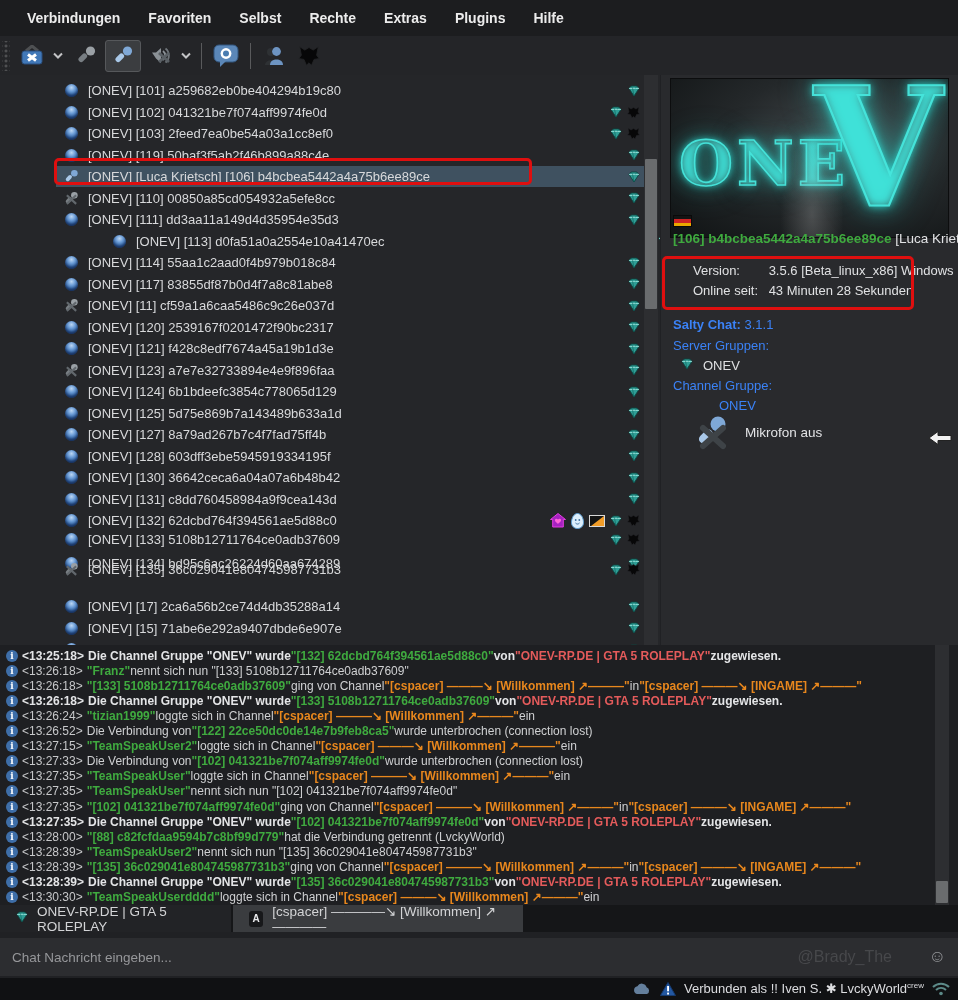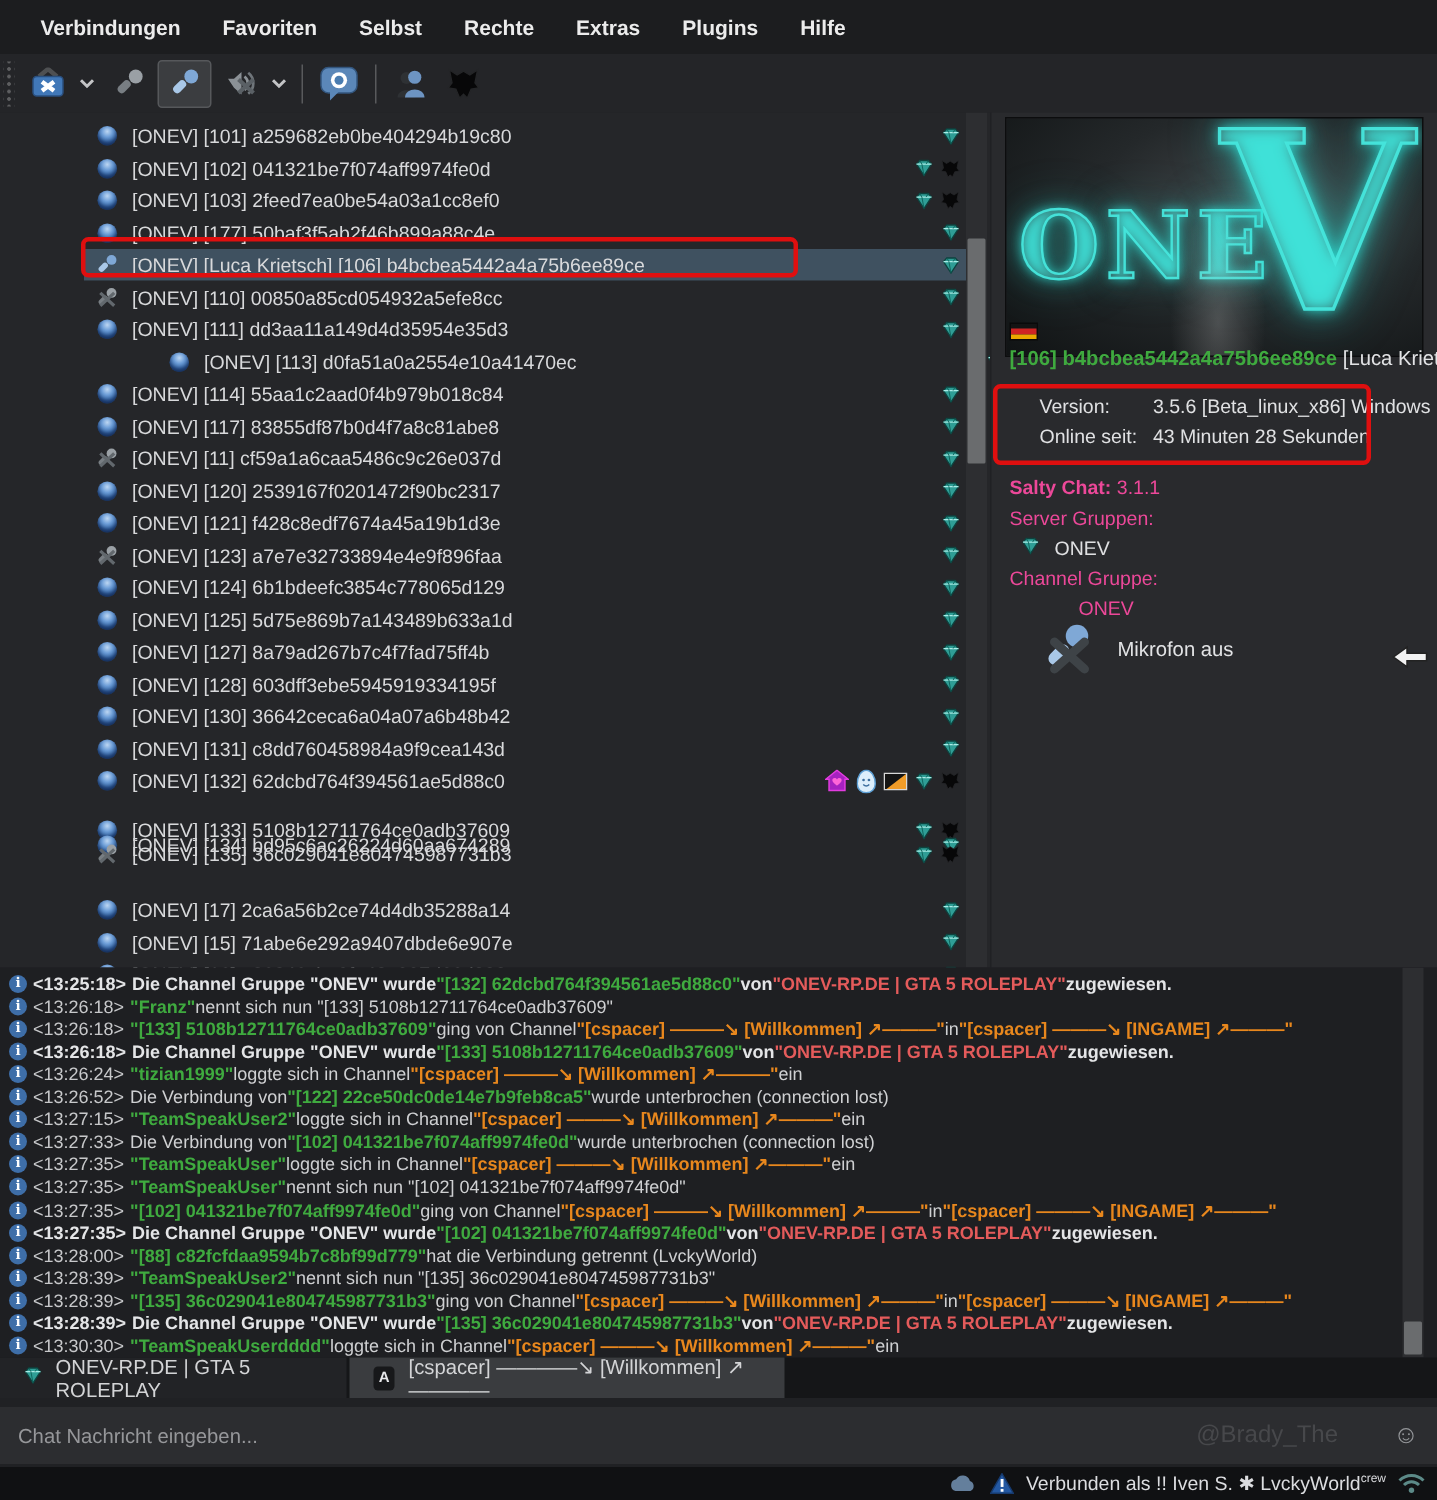--- a/index.html
+++ b/index.html
@@ -53,21 +53,21 @@
   .banner .vee { position:absolute; right:6px; top:-28px; font-family:"DejaVu Serif", serif; font-size:165px; font-weight:bold;
             color:rgba(230,252,252,0.10); -webkit-text-stroke:2.2px rgba(70,230,220,0.95);
             text-shadow:0 0 9px rgba(45,225,215,.95), 0 0 22px rgba(45,225,215,.6), 0 0 40px rgba(45,225,215,.35); }
   .flagicon { position:absolute; left:12px; top:140px; width:19px; height:12px; border:1px solid #0a0a0a; }
   .flagicon div { height:3.4px; }
   .client-line { position:absolute; left:12px; top:156px; font-size:13.5px; white-space:nowrap; }
   .client-line .cid { color:#3faa3f; font-weight:bold; }
   .client-line .cnick { color:#e2e3e5; }
   .info-row { position:absolute; left:32px; font-size:13px; color:#e0e1e3; }
   .info-row .ilabel { display:inline-block; width:72px; }
-  .rp-label { position:absolute; left:12px; font-size:13px; color:#ec4899; }
+  .rp-label { position:absolute; left:12px; font-size:13px; color:#3b82f6; }
   .rp-bold { font-weight:bold; }
   .rp-gemrow { position:absolute; left:20px; display:flex; align-items:center; gap:10px; font-size:13px; color:#dfe0e2; }
   .micbig { position:absolute; left:34px; top:340px; }
   .micbig-label { position:absolute; left:84px; top:350px; font-size:13.5px; color:#e2e3e5; }
 
   
   .chatlog { position:absolute; left:0; top:645px; width:958px; height:260px; background:#1e1f22; overflow:hidden; }
   .chat-line { position:absolute; left:6px; height:15px; display:flex; align-items:center; white-space:nowrap;
                font-size:12px; color:#cfd0d2; }
   .chat-line .time { color:#c7c8ca; margin:0 4px 0 4px; }
@@ -242,21 +242,21 @@
                 <path d="M1 1 L4 3 L6.5 1.5 L9 3 L12 1 L11 6 L12.5 8 L9.5 8.5 L8 12 L6.5 10.5 L5 12 L3.5 8.5 L0.5 8 L2 6 Z" fill="#070708" stroke="#26272a" stroke-width="0.5"></path>
               </svg>
             </span>
           </span>
         </div>
         <div class="tree-row" style="top: 69.5px;">
           <div class="rowbg"></div>
           <span class="row-icon">
             <span class="sphere"></span>
           </span>
-          <span class="row-label">[ONEV] [177] 50baf3f5ab2f46b899a88c4e</span>
+          <span class="row-label">[ONEV] [119] 50baf3f5ab2f46b899a88c4e</span>
           <span class="badges">
             <span style="display: inline-flex;">
               <svg width="12" height="12" viewBox="0 0 12 12">
                 <polygon points="1,3.4 3.2,1 8.8,1 11,3.4 6,11" fill="#2f9e96" stroke="#0d433f" stroke-width="0.9"></polygon>
                 <polyline points="1,3.4 11,3.4" stroke="#a8ece6" stroke-width="0.8" fill="none"></polyline>
                 <polyline points="3.2,1 4.6,3.4 6,11" stroke="#0d6058" stroke-width="0.6" fill="none"></polyline>
                 <polyline points="8.8,1 7.4,3.4" stroke="#0d6058" stroke-width="0.6" fill="none"></polyline>
               </svg>
             </span>
           </span>
@@ -588,21 +588,21 @@
                 <polyline points="8.8,1 7.4,3.4" stroke="#0d6058" stroke-width="0.6" fill="none"></polyline>
               </svg>
             </span>
             <span style="display: inline-flex;">
               <svg width="13" height="13" viewBox="0 0 13 13">
                 <path d="M1 1 L4 3 L6.5 1.5 L9 3 L12 1 L11 6 L12.5 8 L9.5 8.5 L8 12 L6.5 10.5 L5 12 L3.5 8.5 L0.5 8 L2 6 Z" fill="#070708" stroke="#26272a" stroke-width="0.5"></path>
               </svg>
             </span>
           </span>
         </div>
-        <div class="tree-row" style="top: 468px;">
+        <div class="tree-row" style="top: 454px;">
           <div class="rowbg"></div>
           <span class="row-icon">
             <span class="sphere"></span>
           </span>
           <span class="row-label">[ONEV] [133] 5108b12711764ce0adb37609</span>
           <span class="badges">
             <span style="display: inline-flex;">
               <svg width="12" height="12" viewBox="0 0 12 12">
                 <polygon points="1,3.4 3.2,1 8.8,1 11,3.4 6,11" fill="#2f9e96" stroke="#0d433f" stroke-width="0.9"></polygon>
                 <polyline points="1,3.4 11,3.4" stroke="#a8ece6" stroke-width="0.8" fill="none"></polyline>

